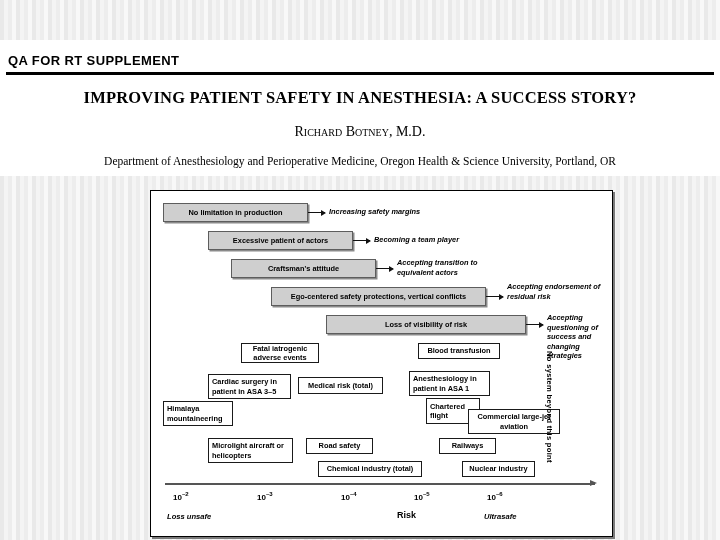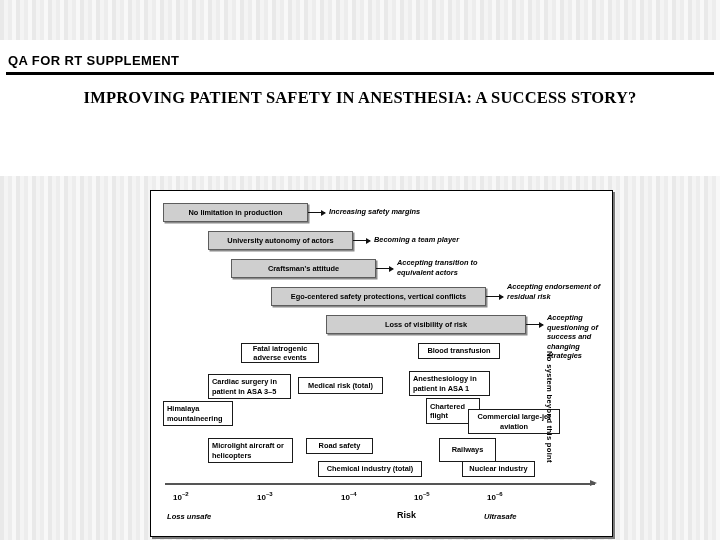--- a/index.html
+++ b/index.html
@@ -233,29 +233,31 @@
 </head>
 <body>
 
 <div class="page"></div>
 
 <div class="header-band">
   <div class="header-band-top-stripe"></div>
   <div class="kicker">QA FOR RT SUPPLEMENT</div>
   <div class="kicker-rule"></div>
   <div class="doc-title">IMPROVING PATIENT SAFETY IN ANESTHESIA: A SUCCESS STORY?</div>
+  <div class="doc-author">Richard Botney, M.D.</div>
+  <div class="doc-affil">Department of Anesthesiology and Perioperative Medicine, Oregon Health &amp; Science University, Portland, OR</div>
 </div>
 
 <div class="figure-panel">
   <div class="fig-inner">
 
     <div class="gbox" style="left:12px; top:12px; width:145px; height:19px;">No limitation in production</div>
     <div class="arrow" style="left:157px; top:21px; width:17px;"></div>
 
-    <div class="gbox" style="left:57px; top:40px; width:145px; height:19px;">University autonomy of actors</div>
+    <div class="gbox" style="left:57px; top:40px; width:145px; height:19px;">Excessive patient of actors</div>
     <div class="arrow" style="left:202px; top:49px; width:17px;"></div>
 
     <div class="gbox" style="left:80px; top:68px; width:145px; height:19px;">Craftsman's attitude</div>
     <div class="arrow" style="left:225px; top:77px; width:17px;"></div>
 
     <div class="gbox" style="left:120px; top:96px; width:215px; height:19px;">Ego-centered safety protections, vertical conflicts</div>
     <div class="arrow" style="left:335px; top:105px; width:17px;"></div>
 
     <div class="gbox" style="left:175px; top:124px; width:200px; height:19px;">Loss of visibility of risk</div>
     <div class="arrow" style="left:375px; top:133px; width:17px;"></div>
@@ -279,21 +281,21 @@
     <div class="wbox left-align" style="left:12px; top:210px; width:70px; height:25px;">Himalaya mountaineering</div>
 
     <div class="wbox left-align" style="left:275px; top:207px; width:54px; height:26px;">Chartered flight</div>
 
     <div class="wbox" style="left:317px; top:218px; width:92px; height:25px;">Commercial large-jet aviation</div>
 
     <div class="wbox left-align" style="left:57px; top:247px; width:85px; height:25px;">Microlight aircraft or helicopters</div>
 
     <div class="wbox" style="left:155px; top:247px; width:67px; height:16px;">Road safety</div>
 
-    <div class="wbox" style="left:288px; top:247px; width:57px; height:24px;">Railways</div>
+    <div class="wbox" style="left:288px; top:247px; width:57px; height:16px;">Railways</div>
 
     <div class="wbox" style="left:167px; top:270px; width:104px; height:16px;text-align:center;">Chemical industry (total)</div>
 
     <div class="wbox" style="left:311px; top:270px; width:73px; height:16px;">Nuclear industry</div>
 
     <div class="vert-label" style="left:394px; top:160px; height:115px;">No system beyond this point</div>
 
     <div class="axis-line"></div>
 
     <div class="tick" style="left:22px; top:300px;">

